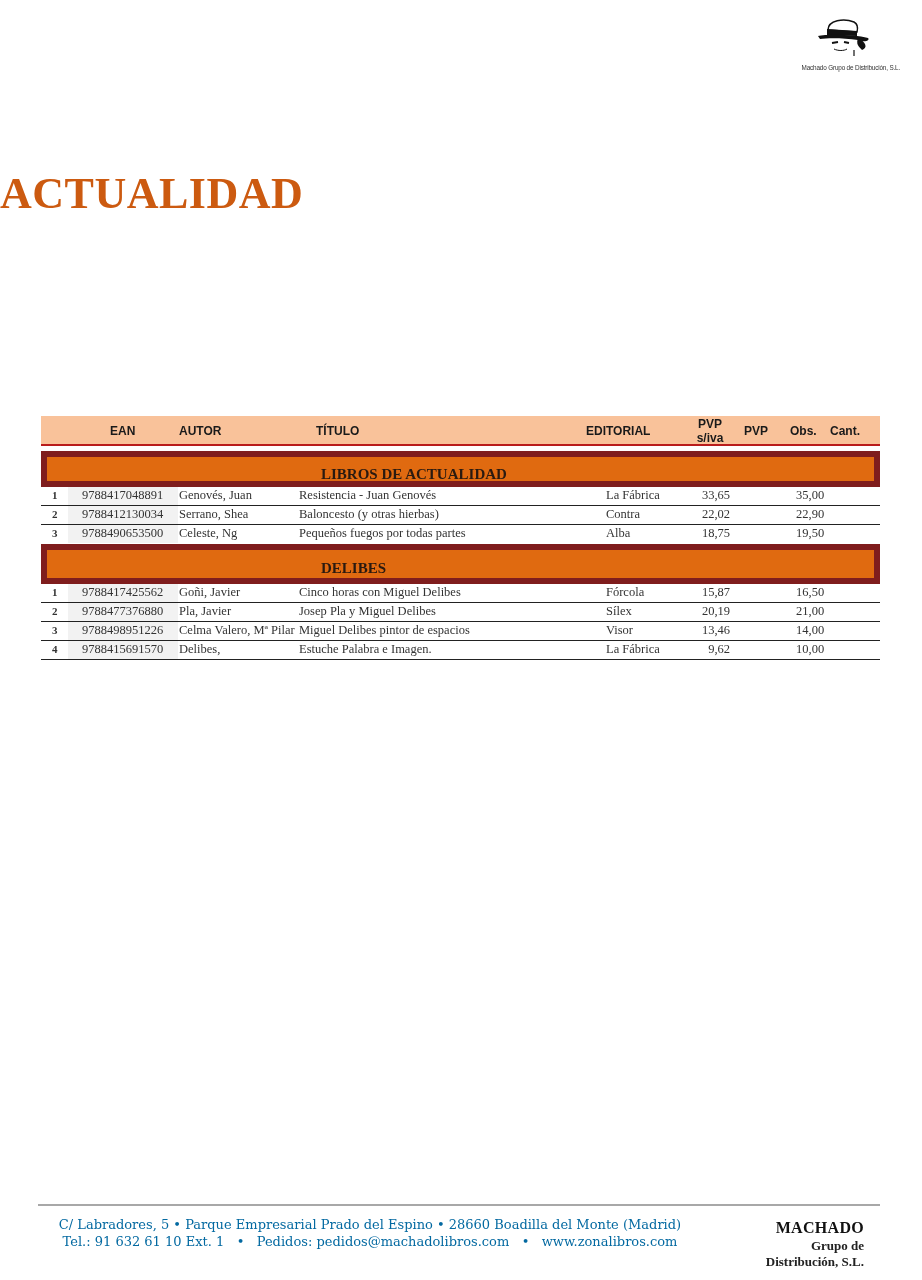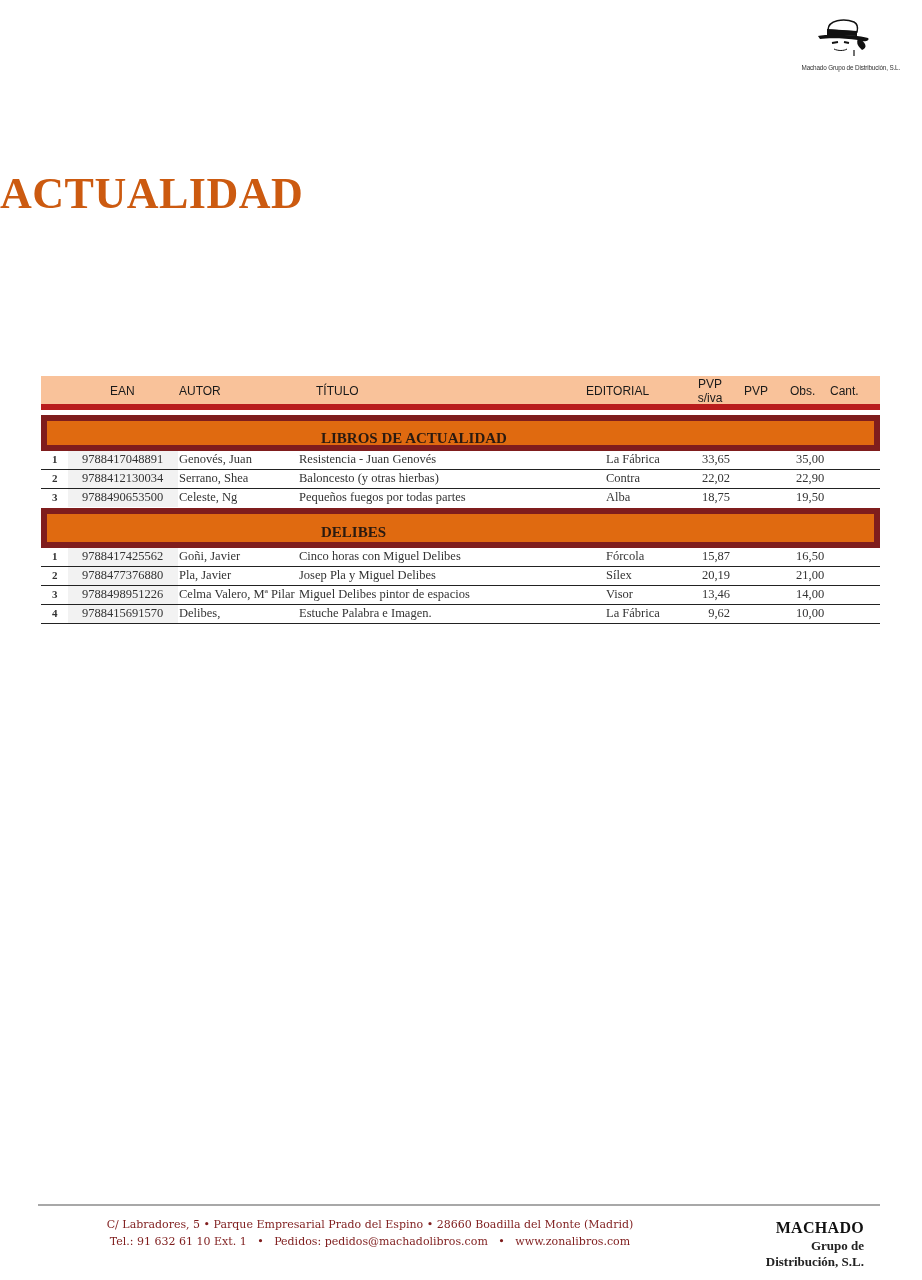--- a/index.html
+++ b/index.html
@@ -14,22 +14,23 @@
 
   .title {
     position: absolute; left: 0; width: 900px; top: 168px; text-align: left;
     font-family: "Liberation Serif", serif; font-weight: bold; font-size: 44px;
     color: #cc5a10; letter-spacing: 0.5px;
   }
 
   .table { position: absolute; left: 41px; top: 376px; width: 839px; }
   .thead {
     height: 28px; background: #f9c29a; position: relative;
-    font-family: "Liberation Sans", sans-serif; font-weight: normal; font-size: 12px; color: #1a1a1a;
-    border-bottom: 6px solid #b91c1c;
+    font-family: "Liberation Sans", sans-serif; font-weight: bold; font-size: 12px; color: #1a1a1a;
+    border-bottom: 2px solid #b91c1c;
+    margin-top: 40px;
   }
   .thead span { position: absolute; top: 8px; }
   .thead .pvpsiva { top: 1px; text-align: center; line-height: 14px; }
 
   .section {
     margin-top: 5px; height: 36px; background: #e06a10;
     border: 6px solid #7f1d1d; box-sizing: border-box; position: relative;
   }
   .section span {
     position: absolute; left: 274px; top: 9px; font-family: "Liberation Serif", serif;
@@ -48,21 +49,21 @@
   .row .ean { left: 41px; }
   .row .autor { left: 138px; }
   .row .titulo { left: 258px; }
   .row .editorial { left: 532px; margin-left: 33px; }
   .row .pvpsiva { right: 150px; }
   .row .pvp { left: 707px; margin-left: 48px; }
 
   .footer-rule { position: absolute; left: 38px; top: 1204px; width: 842px; height: 2px; background: #a8a8a8; }
   .footer-addr {
     position: absolute; left: 40px; width: 660px; top: 1216px; text-align: center;
-    font-family: "DejaVu Serif", serif; font-size: 11px; color: #7f1d1d; line-height: 17px;
+    font-family: "DejaVu Serif", serif; font-size: 13px; color: #0369a1; line-height: 17px;
   }
   .footer-brand { position: absolute; left: 748px; top: 1219px; width: 116px; text-align: right; }
   .footer-brand .b1 { font-family: "Liberation Serif", serif; font-weight: bold; font-size: 16px; color: #111; letter-spacing: 0.3px; }
   .footer-brand .b2 { font-family: "Liberation Serif", serif; font-weight: bold; font-size: 13px; color: #222; margin-top: 1px; }
 </style>
 </head>
 <body>
 
 <div class="logo">
   <svg width="60" height="46" viewBox="0 0 60 46">

